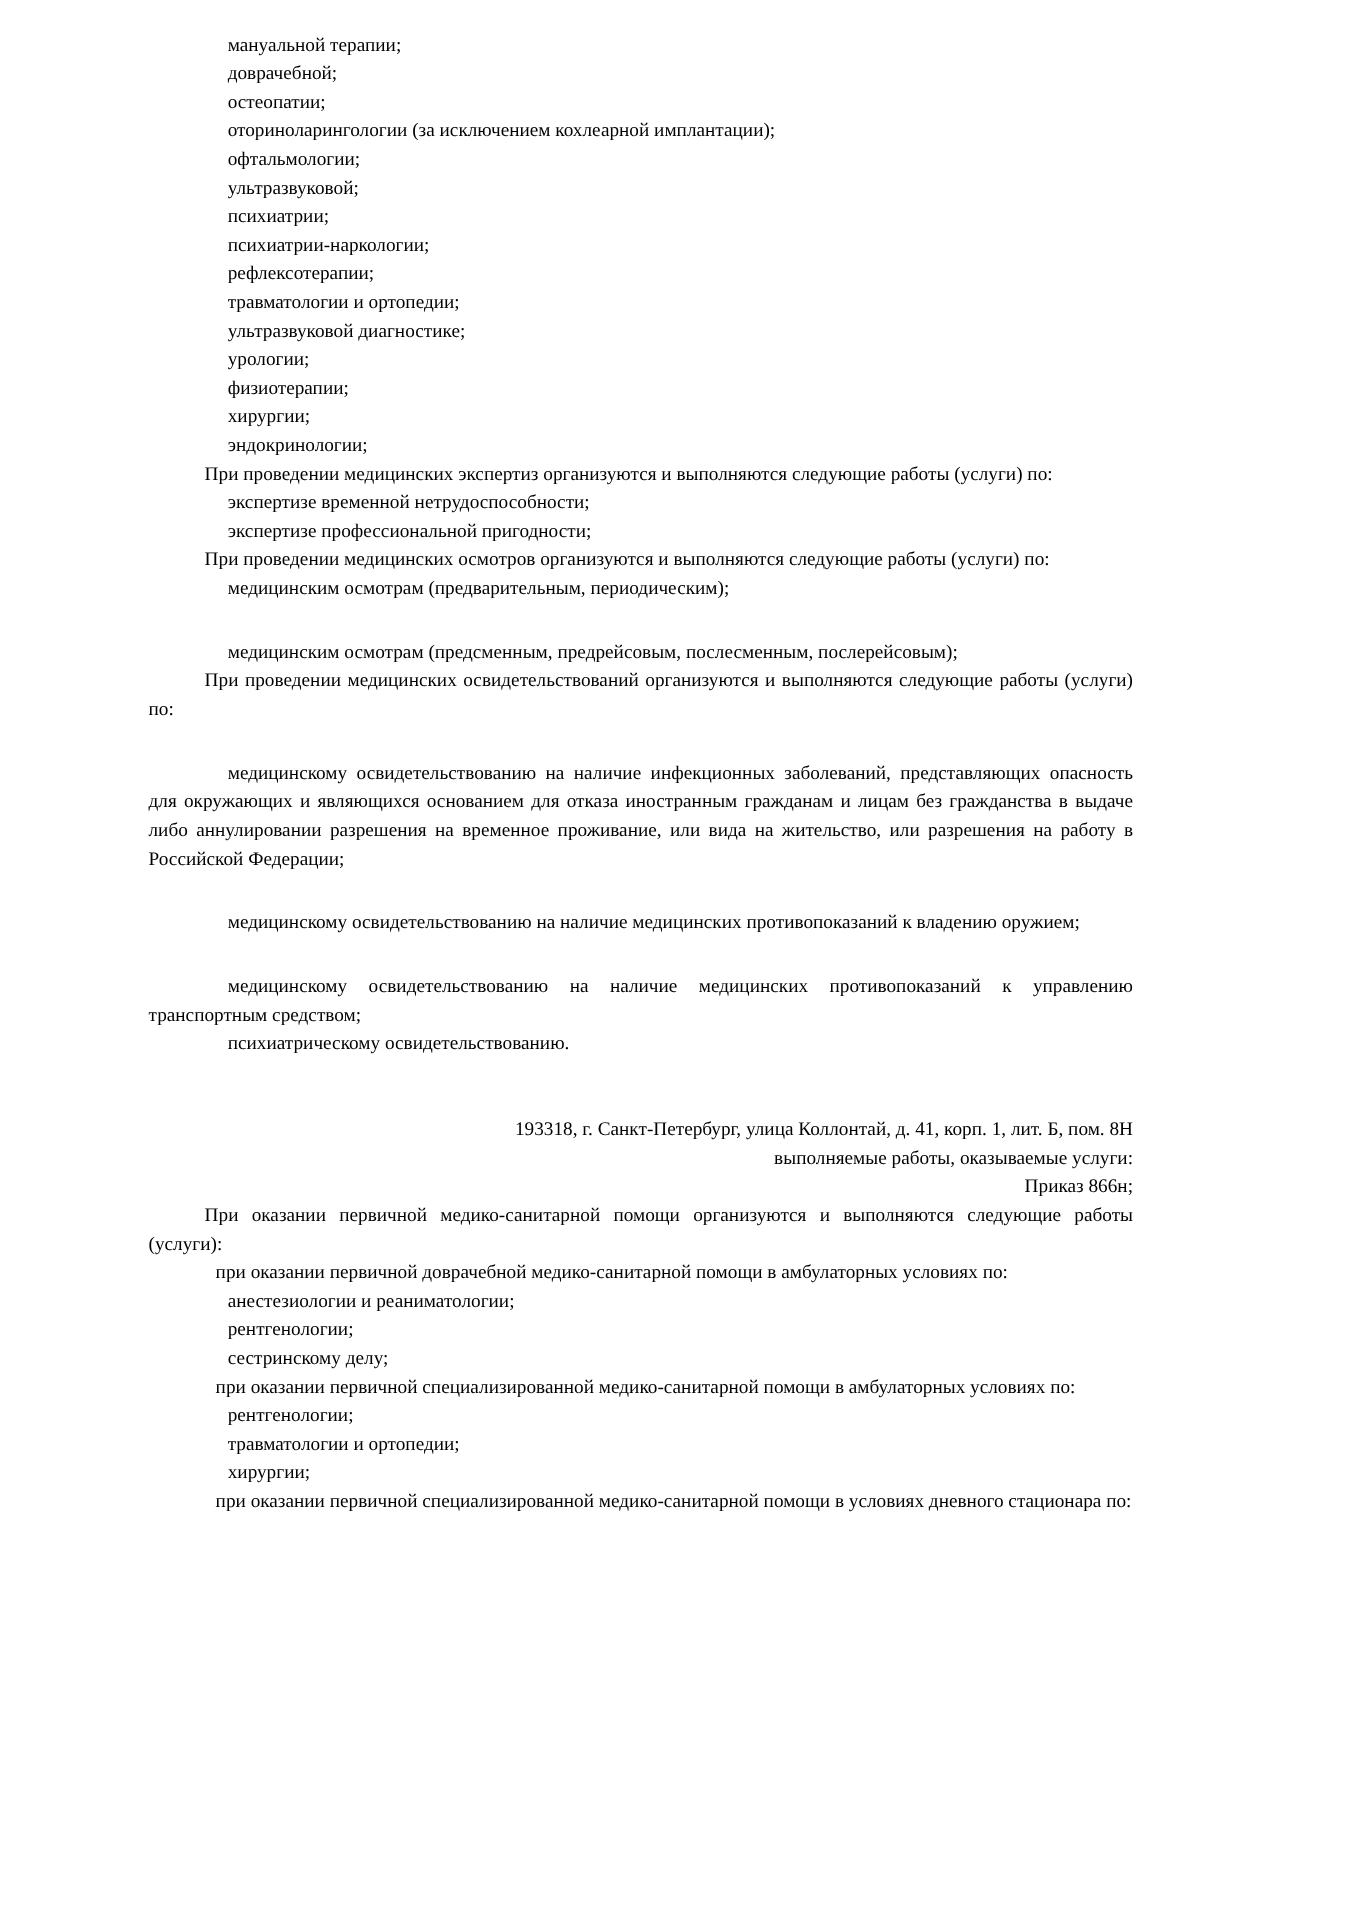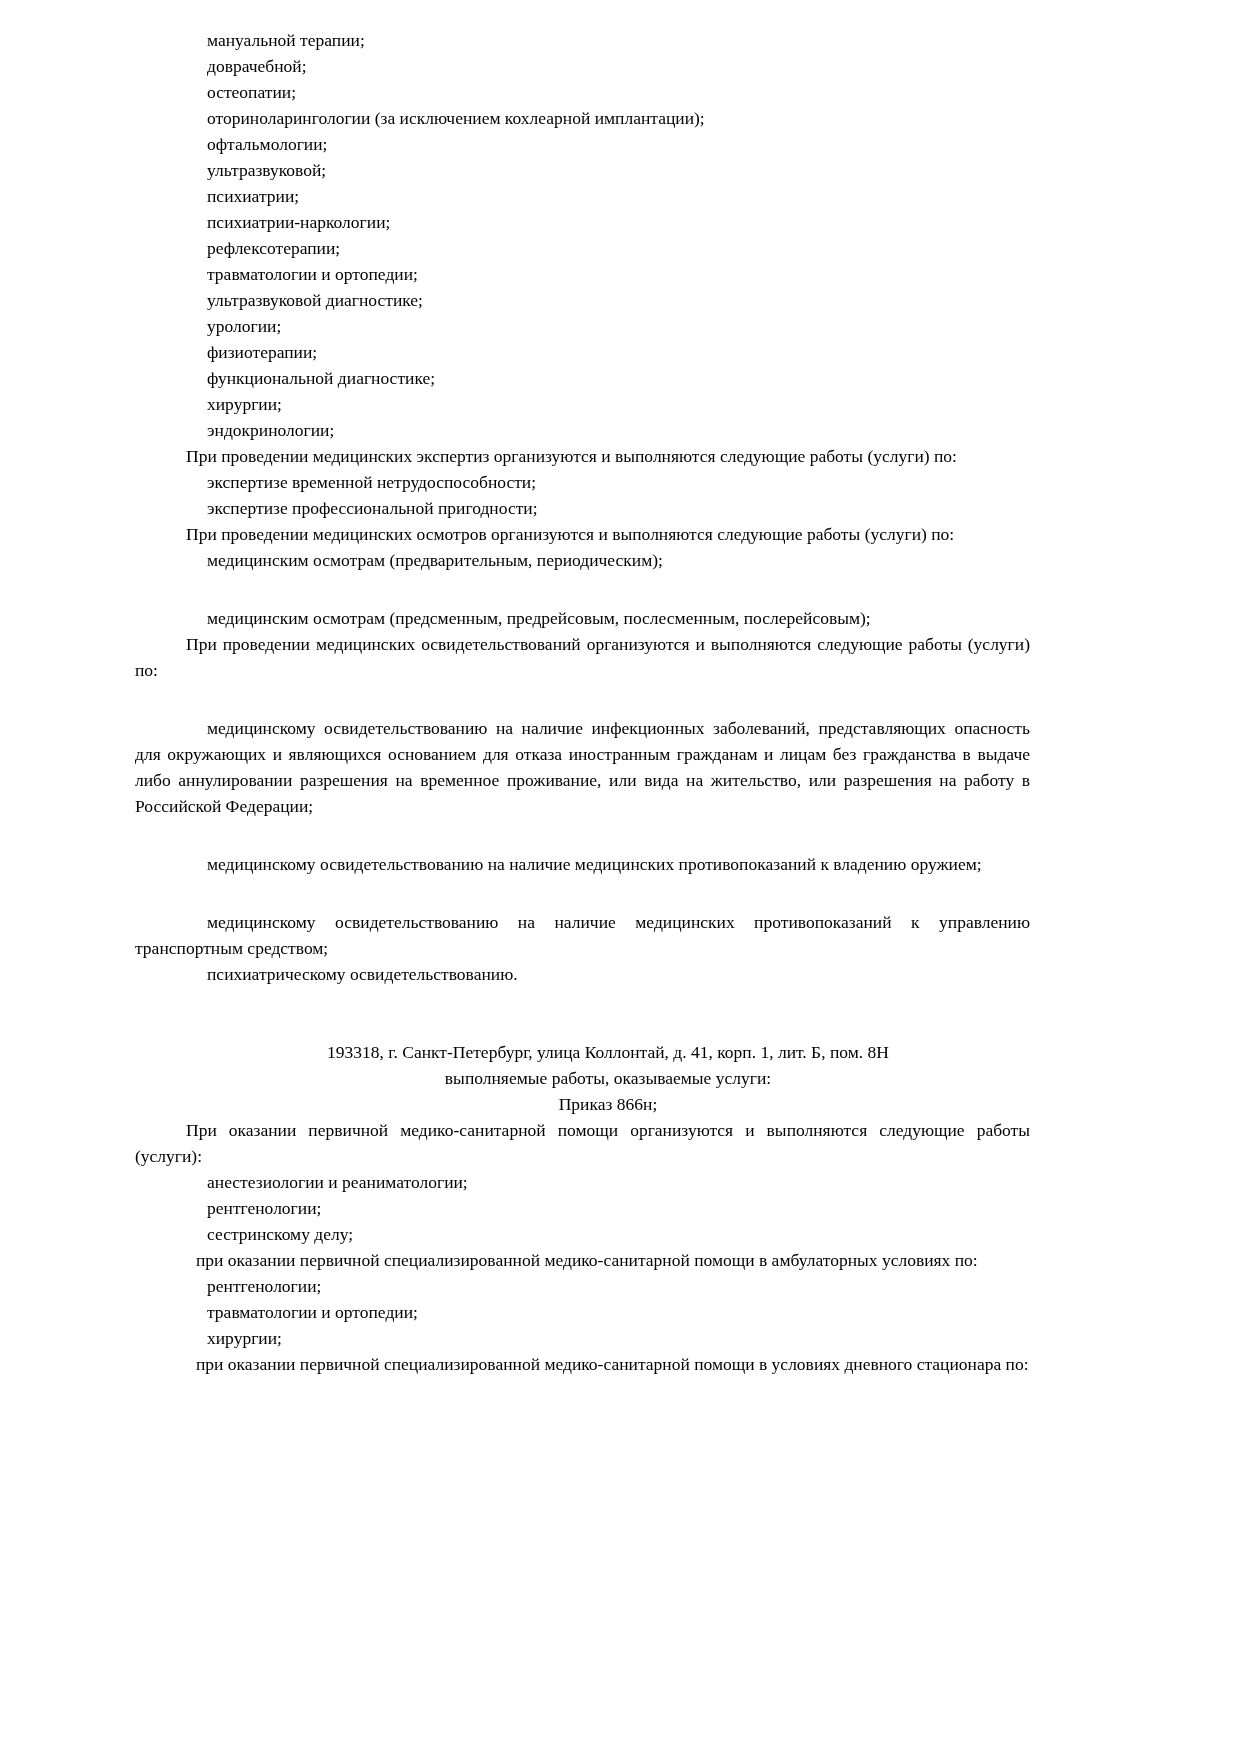--- a/index.html
+++ b/index.html
@@ -22,60 +22,60 @@
   }
   
   .item { text-indent: 72px; text-align: left; }
   
   .para { text-indent: 51px; text-align: justify; text-align-last: left; }
   
   .para-item { text-indent: 72px; text-align: justify; text-align-last: left; margin-top: 32px; }
   
   .para2 { text-indent: 61px; text-align: justify; text-align-last: left; }
   
-  .addr { text-indent: 51px; text-align: center; }
+  .addr { text-indent: 51px; text-align: right; }
   .blank { height: 26px; }
 </style>
 </head>
 <body>
 
 <div class="document">
     <div class="line item">мануальной терапии;</div>
     <div class="line item">доврачебной;</div>
     <div class="line item">остеопатии;</div>
     <div class="line item">оториноларингологии (за исключением кохлеарной имплантации);</div>
     <div class="line item">офтальмологии;</div>
     <div class="line item">ультразвуковой;</div>
     <div class="line item">психиатрии;</div>
     <div class="line item">психиатрии-наркологии;</div>
     <div class="line item">рефлексотерапии;</div>
     <div class="line item">травматологии и ортопедии;</div>
     <div class="line item">ультразвуковой диагностике;</div>
     <div class="line item">урологии;</div>
     <div class="line item">физиотерапии;</div>
-    <div class="line item">функциональной диагностике;</div>
     <div class="line item">хирургии;</div>
     <div class="line item">эндокринологии;</div>
     <div class="line para">При проведении медицинских экспертиз организуются и выполняются следующие работы (услуги) по:</div>
     <div class="line item">экспертизе временной нетрудоспособности;</div>
     <div class="line item">экспертизе профессиональной пригодности;</div>
     <div class="line para">При проведении медицинских осмотров организуются и выполняются следующие работы (услуги) по:</div>
     <div class="line item">медицинским осмотрам (предварительным, периодическим);</div>
     <div class="line para-item">медицинским осмотрам (предсменным, предрейсовым, послесменным, послерейсовым);</div>
     <div class="line para">При проведении медицинских освидетельствований организуются и выполняются следующие работы (услуги) по:</div>
     <div class="line para-item">медицинскому освидетельствованию на наличие инфекционных заболеваний, представляющих опасность для окружающих и являющихся основанием для отказа иностранным гражданам и лицам без гражданства в выдаче либо аннулировании разрешения на временное проживание, или вида на жительство, или разрешения на работу в Российской Федерации;</div>
     <div class="line para-item">медицинскому освидетельствованию на наличие медицинских противопоказаний к владению оружием;</div>
     <div class="line para-item">медицинскому освидетельствованию на наличие медицинских противопоказаний к управлению транспортным средством;</div>
     <div class="line item">психиатрическому освидетельствованию.</div>
     <div class="line blank"></div>
     <div class="line blank"></div>
     <div class="line addr">193318, г. Санкт-Петербург, улица Коллонтай, д. 41, корп. 1, лит. Б, пом. 8Н</div>
     <div class="line addr">выполняемые работы, оказываемые услуги:</div>
     <div class="line addr">Приказ 866н;</div>
     <div class="line para">При оказании первичной медико-санитарной помощи организуются и выполняются следующие работы (услуги):</div>
+    <div class="line para2">при оказании первичной доврачебной медико-санитарной помощи в амбулаторных условиях по:</div>
     <div class="line item">анестезиологии и реаниматологии;</div>
     <div class="line item">рентгенологии;</div>
     <div class="line item">сестринскому делу;</div>
     <div class="line para2">при оказании первичной специализированной медико-санитарной помощи в амбулаторных условиях по:</div>
     <div class="line item">рентгенологии;</div>
     <div class="line item">травматологии и ортопедии;</div>
     <div class="line item">хирургии;</div>
     <div class="line para2">при оказании первичной специализированной медико-санитарной помощи в условиях дневного стационара по:</div>
   </div>
 

